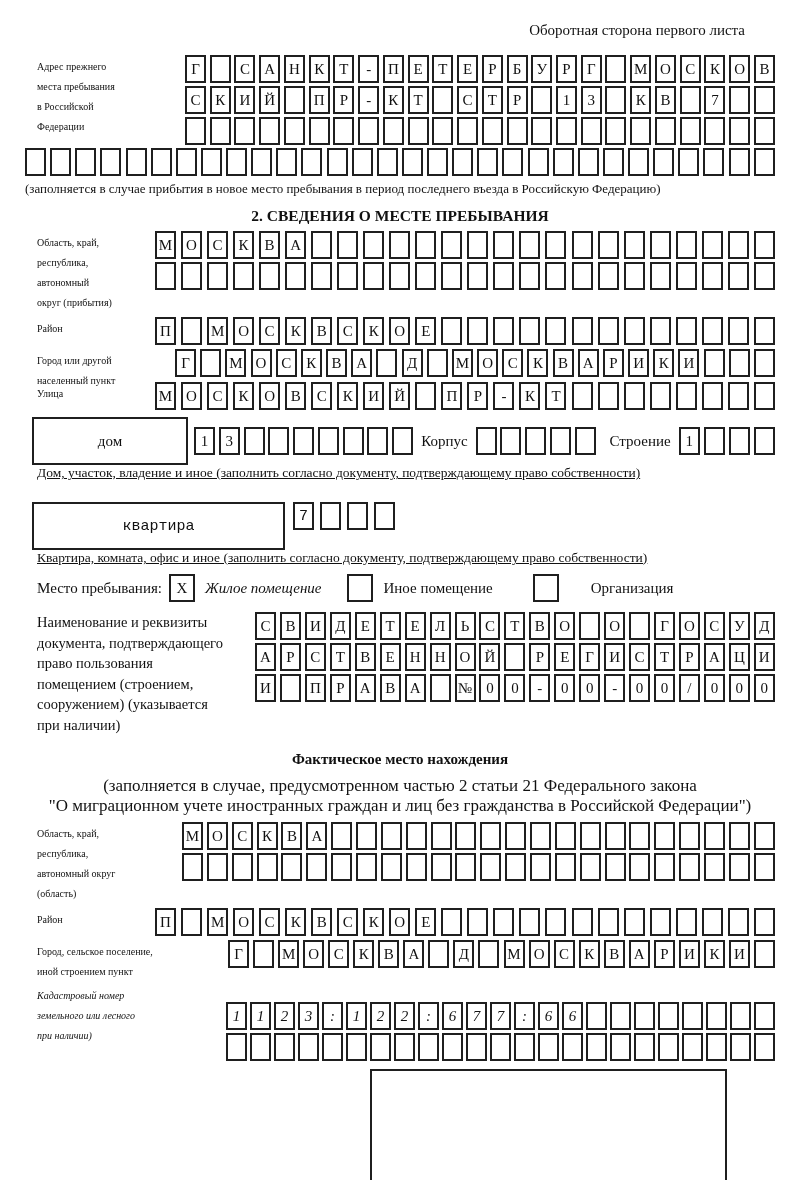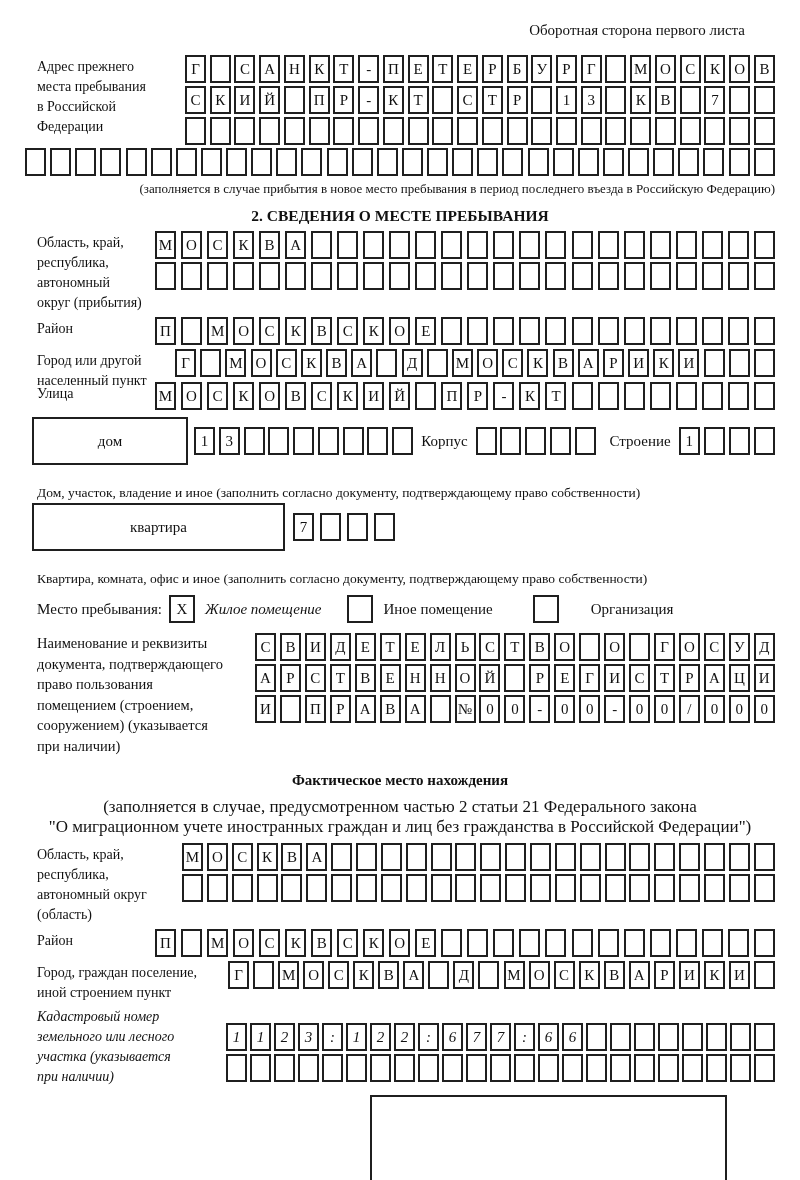--- a/index.html
+++ b/index.html
@@ -14,30 +14,30 @@
   .hdr-note { text-align:right; font-size:15px; margin-top:22px; padding-right:30px; }
 
   .cells { display:flex; justify-content:space-between; }
   .cell {
     flex:0 0 21px; height:28px; border:2px solid #1f1f1f;
     font-size:15px; line-height:1;
     display:flex; align-items:center; justify-content:center;
   }
   .cells + .cells { margin-top:3px; }
 
-  .lbl { font-size:14px; line-height:20px; }
+  .lbl { font-size:10px; line-height:20px; }
   .frow { display:flex; align-items:flex-start; }
 
   
   .prev-block { display:flex; margin-top:16px; }
   .prev-lbl { width:160px; padding-left:12px; padding-top:2px; }
   .prev-cells { width:590px; }
   .w590 { width:590px; }
   .w750 { width:750px; margin-top:3px; }
-  .note-c { text-align:right; font-size:13px; margin-top:5px; }
+  .note-c { text-align:left; font-size:13px; margin-top:5px; }
 
   .sec-title { text-align:center; font-weight:bold; font-size:15.5px; margin-top:10px; }
 
   .field { margin-top:6px; }
   .lbl-130 { width:130px; padding-left:12px; padding-top:2px; }
   .lbl-150 { width:150px; padding-left:12px; padding-top:2px; }
   .w620 { width:620px; }
   .w600 { width:600px; }
 
   
@@ -45,23 +45,23 @@
   .wide-box {
     border:2px solid #1f1f1f; height:48px; display:flex;
     align-items:center; justify-content:center; font-size:15px;
   }
   .dom-box { width:165px; margin-left:7px; }
   .kv-box { width:253px; margin-left:7px; }
   .w232 { width:232px; margin-left:6px; }
   .w127 { width:127px; }
   .w102 { width:102px; }
   .inline-lbl { font-size:15px; padding:0 8px; white-space:nowrap; }
-  .cap { font-size:13.5px; margin-top:20px; padding-left:12px; }
-
-  .kv-row { display:flex; align-items:center; margin-top:2px; }
+  .cap { font-size:13.5px; margin-top:0; padding-left:12px;text-decoration:underline; }
+
+  .kv-row { display:flex; align-items:flex-start; margin-top:21px;font-family:Liberation Mono, monospace; }
 
   .mesto-row { display:flex; align-items:center; margin-top:8px; padding-left:12px; }
   .chk {
     width:26px; height:28px; border:2px solid #1f1f1f; font-size:15px;
     display:flex; align-items:center; justify-content:center; flex:0 0 auto;
   }
   .mesto-row .opt-lbl { font-size:15px; }
 
   .doc-block { display:flex; margin-top:10px; }
   .doc-lbl { width:230px; padding-left:12px; font-size:14.5px; line-height:20.5px; }
@@ -594,21 +594,21 @@
         <div class="cell"></div>
         <div class="cell"></div>
         <div class="cell"></div>
         <div class="cell"></div>
         <div class="cell"></div>
       </div>
   </div>
 
   <div class="frow" style="margin-top:4px;">
     <div class="lbl-203 lbl">
-      <div>Город, граждан поселение,</div>
+      <div>Город, сельское поселение,</div>
       <div>иной строением пункт</div>
     </div>
     <div class="cells w547">
         <div class="cell">Г</div>
         <div class="cell"></div>
         <div class="cell">М</div>
         <div class="cell">О</div>
         <div class="cell">С</div>
         <div class="cell">К</div>
         <div class="cell">В</div>
@@ -627,21 +627,20 @@
         <div class="cell">К</div>
         <div class="cell">И</div>
         <div class="cell"></div>
       </div>
   </div>
 
   <div class="frow" style="margin-top:2px;font-style:italic;">
     <div class="lbl-203 lbl">
       <div>Кадастровый номер</div>
       <div>земельного или лесного</div>
-      <div>участка (указывается</div>
       <div>при наличии)</div>
     </div>
     <div style="padding-top:18px;">
       <div class="cells w549">
           <div class="cell">1</div>
           <div class="cell">1</div>
           <div class="cell">2</div>
           <div class="cell">3</div>
           <div class="cell">:</div>
           <div class="cell">1</div>

